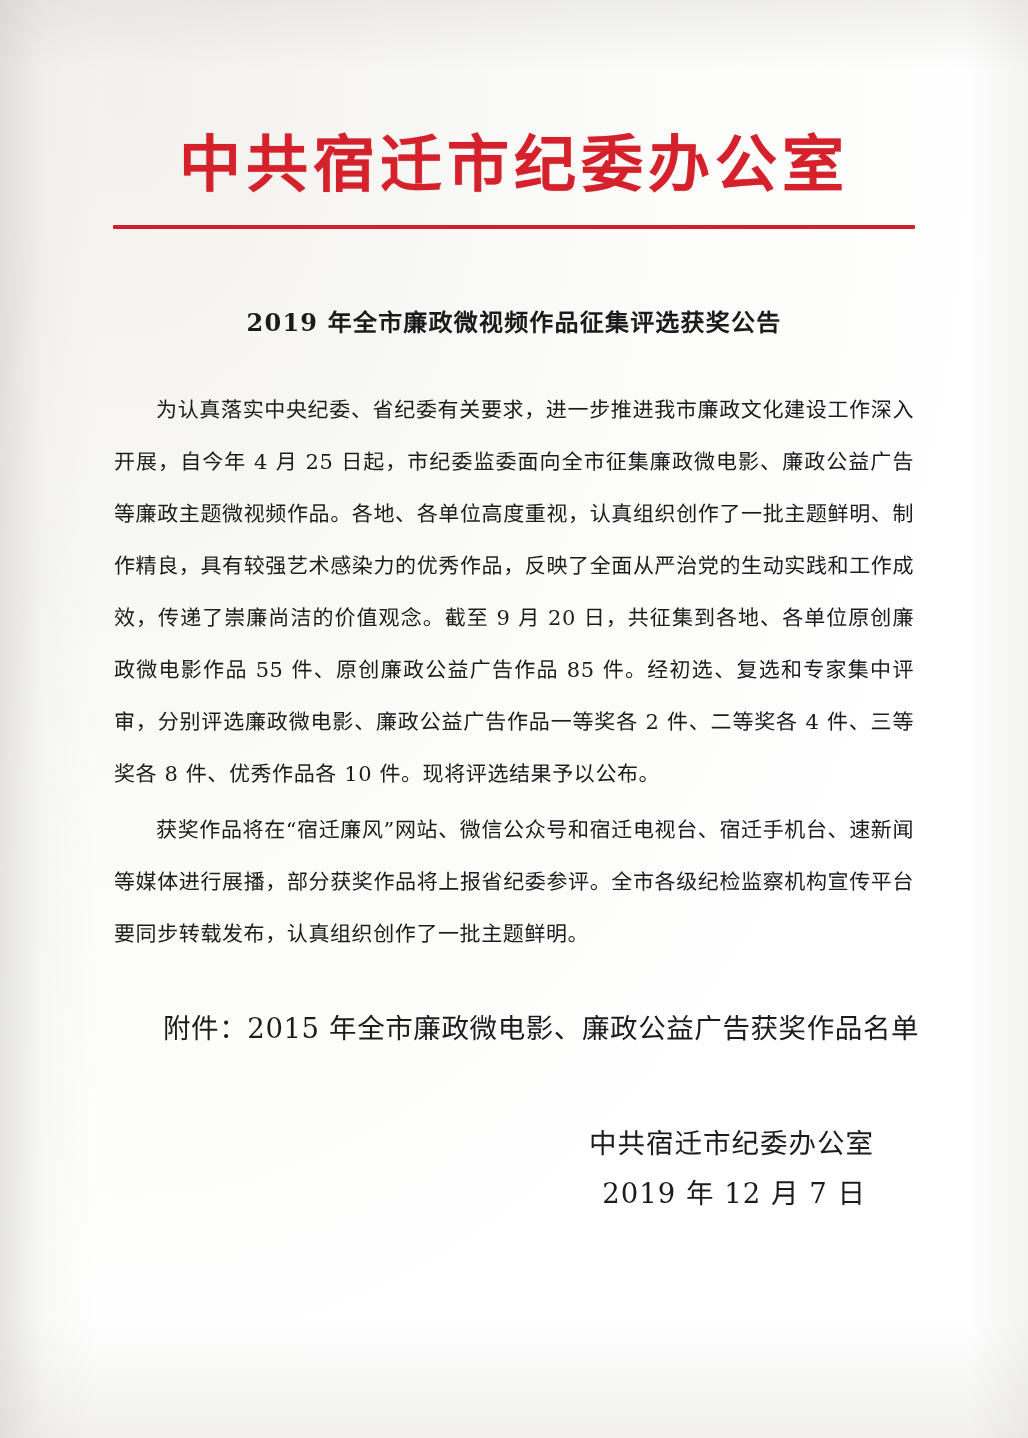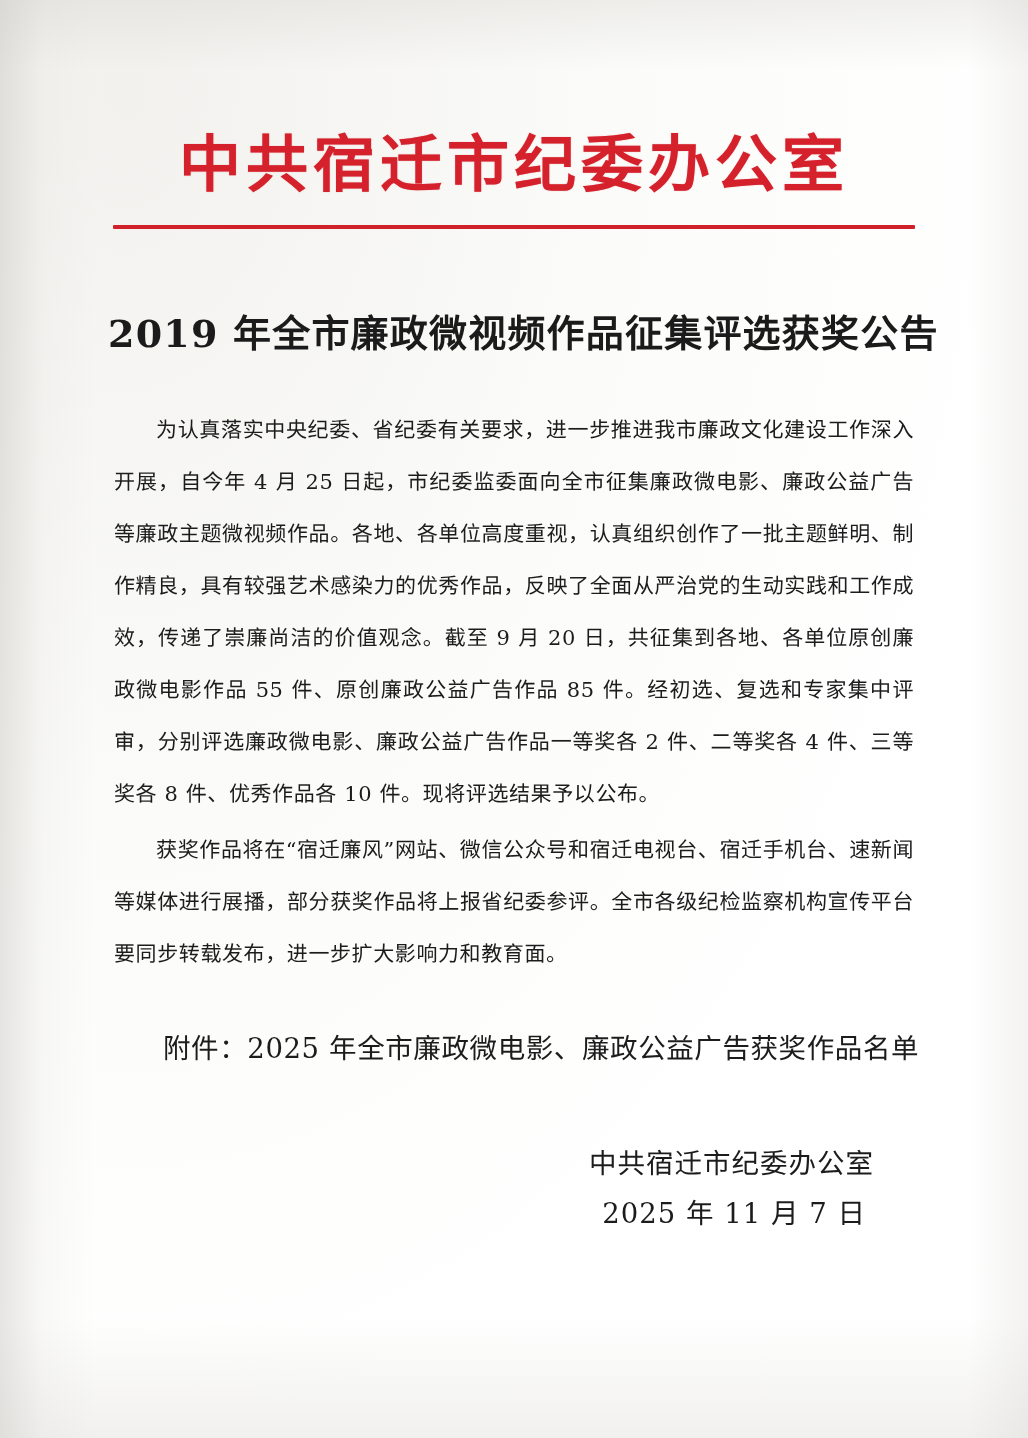--- a/index.html
+++ b/index.html
@@ -84,21 +84,21 @@
     background: #d0212b;
     border-radius: 1px;
   }
 
   
   .doc-title {
     margin-top: 74px;
     text-align: center;
     font-family: "DejaVu Serif", "Liberation Serif", serif;
     font-weight: bold;
-    font-size: 38px;
+    font-size: 24px;
     letter-spacing: 1.2px;
     color: #1b1b1b;
     white-space: nowrap;
   }
 
   
   .body-block {
     margin-top: 46px;
     padding: 0 6px;
   }
@@ -155,25 +155,25 @@
 
     <div class="masthead">
       <div class="masthead-title">中共宿迁市纪委办公室</div>
       <div class="masthead-rule"></div>
     </div>
 
     <div class="doc-title">2019 年全市廉政微视频作品征集评选获奖公告</div>
 
     <div class="body-block">
       <p class="para">为认真落实中央纪委、省纪委有关要求，进一步推进我市廉政文化建设工作深入开展，自今年 4 月 25 日起，市纪委监委面向全市征集廉政微电影、廉政公益广告等廉政主题微视频作品。各地、各单位高度重视，认真组织创作了一批主题鲜明、制作精良，具有较强艺术感染力的优秀作品，反映了全面从严治党的生动实践和工作成效，传递了崇廉尚洁的价值观念。截至 9 月 20 日，共征集到各地、各单位原创廉政微电影作品 55 件、原创廉政公益广告作品 85 件。经初选、复选和专家集中评审，分别评选廉政微电影、廉政公益广告作品一等奖各 2 件、二等奖各 4 件、三等奖各 8 件、优秀作品各 10 件。现将评选结果予以公布。</p>
-      <p class="para">获奖作品将在“宿迁廉风”网站、微信公众号和宿迁电视台、宿迁手机台、速新闻等媒体进行展播，部分获奖作品将上报省纪委参评。全市各级纪检监察机构宣传平台要同步转载发布，进一步扩大影响力和教育面。</p>
+      <p class="para">获奖作品将在“宿迁廉风”网站、微信公众号和宿迁电视台、宿迁手机台、速新闻等媒体进行展播，部分获奖作品将上报省纪委参评。全市各级纪检监察机构宣传平台要同步转载发布，认真组织创作了一批主题鲜明。</p>
     </div>
 
-    <div class="attachment">附件：2025 年全市廉政微电影、廉政公益广告获奖作品名单</div>
+    <div class="attachment">附件：2015 年全市廉政微电影、廉政公益广告获奖作品名单</div>
 
     <div class="signature">
       <div class="sig-org">中共宿迁市纪委办公室</div>
-      <div class="sig-date">2025 年 11 月 7 日</div>
+      <div class="sig-date">2019 年 12 月 7 日</div>
     </div>
 
   </div>
 
 </div>
 
 </body></html>

